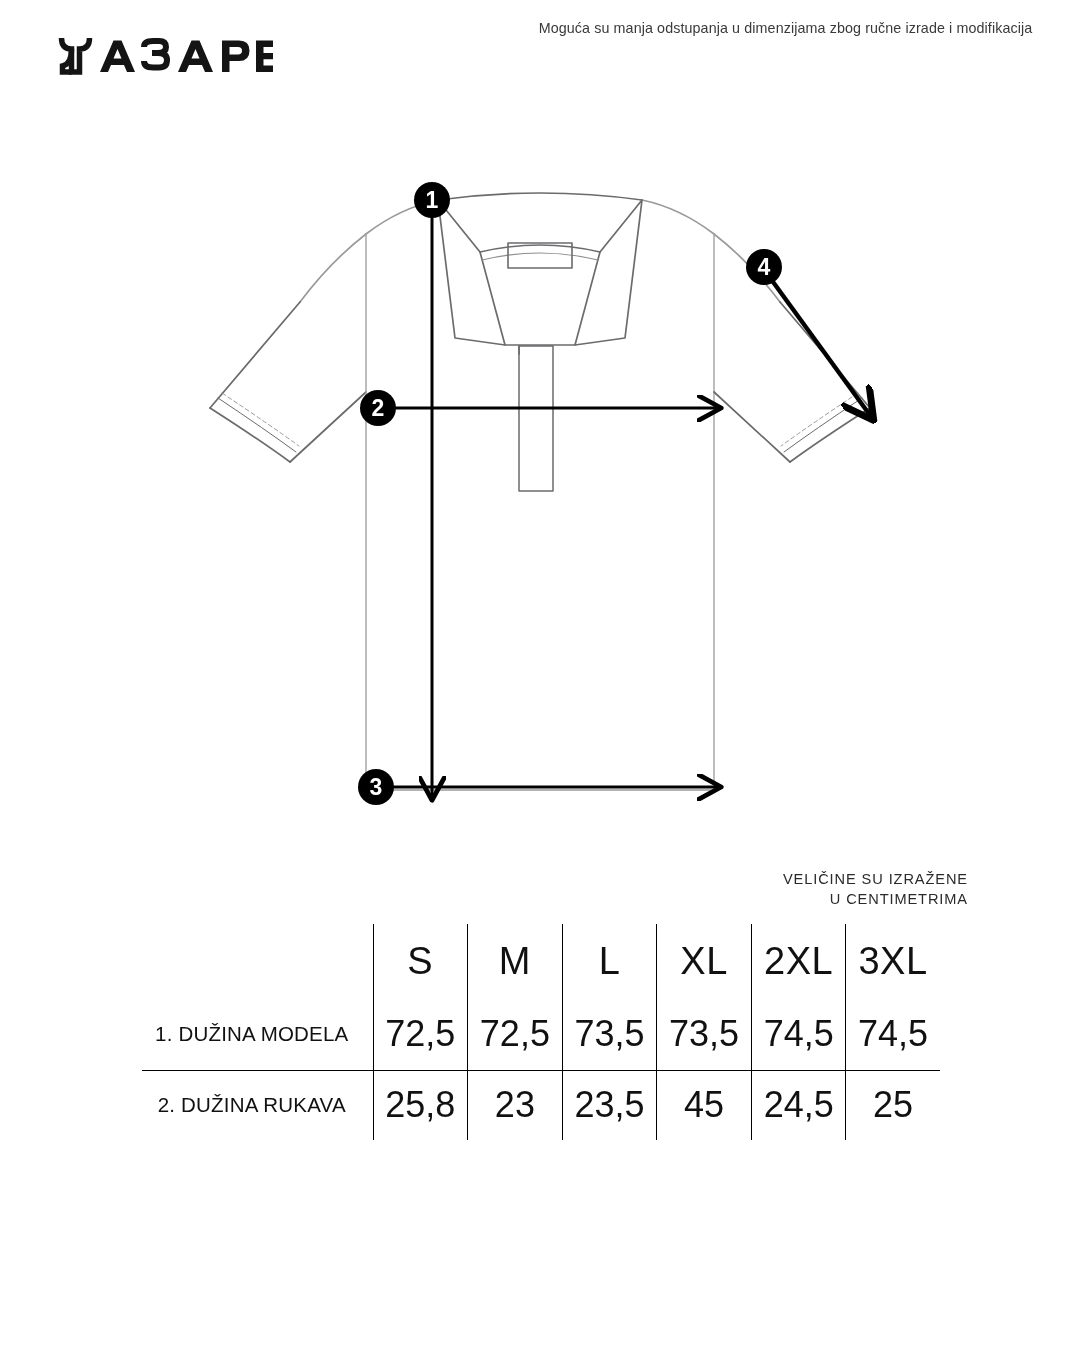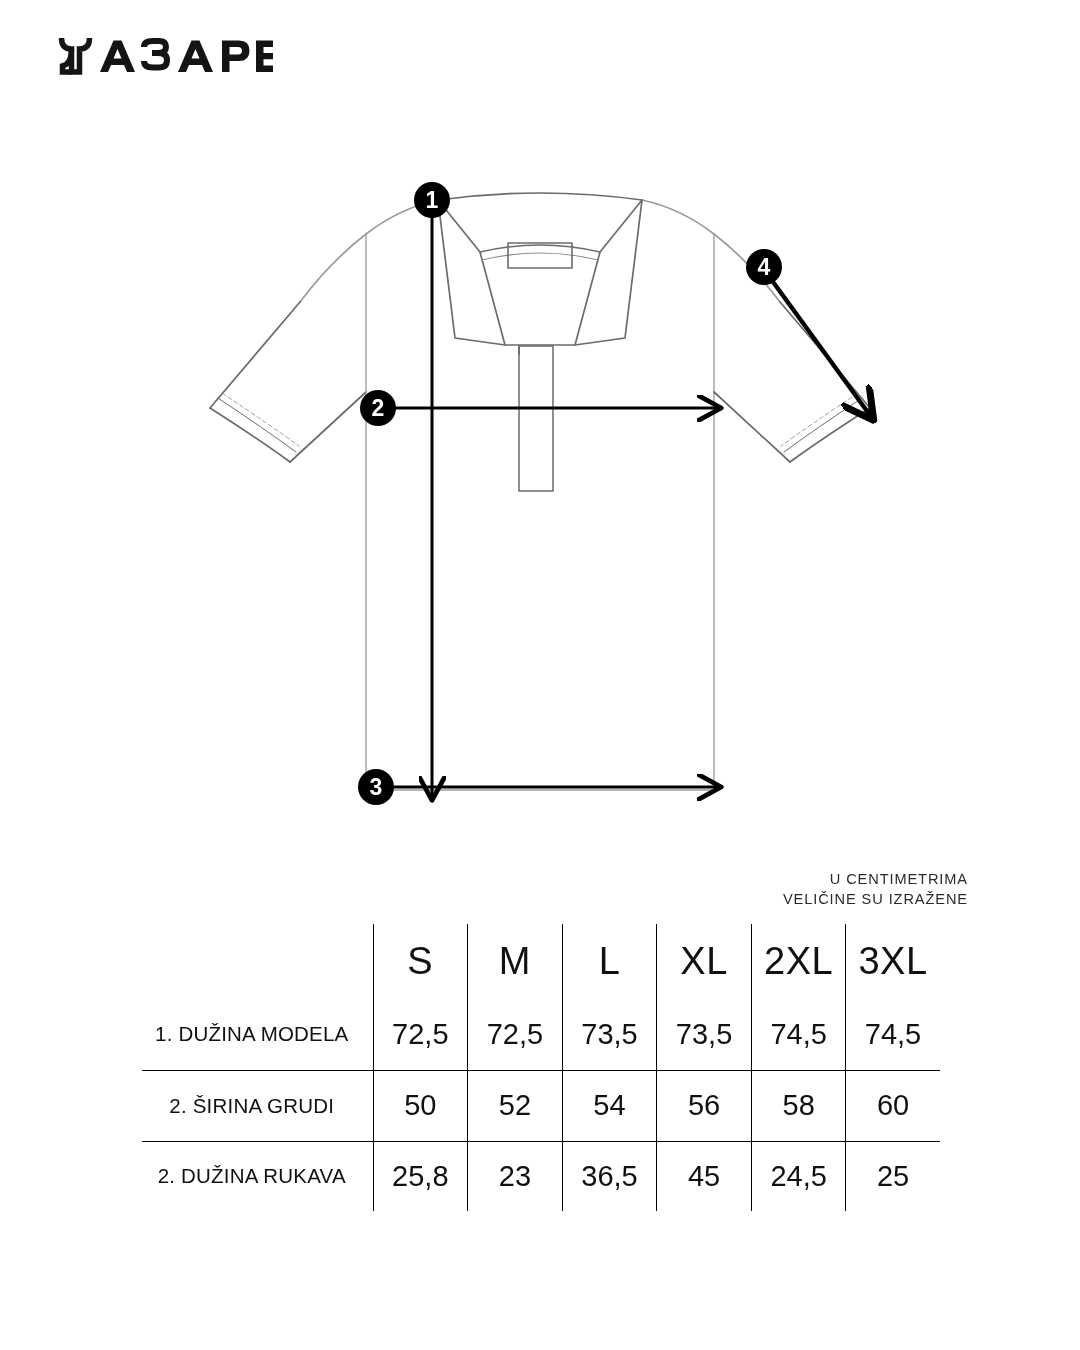--- a/index.html
+++ b/index.html
@@ -112,21 +112,21 @@
   }
   .row-label {
     font-size: 20.5px;
     text-align: left;
     padding-right: 11px !important;
     letter-spacing: 0.2px;
     white-space: nowrap;
     color: #111;
   }
   .cell-val {
-    font-size: 29px;
+    font-size: 36px;
     letter-spacing: 0px;
     color: #111;
   }
 </style>
 </head>
 <body>
 
 <div id="header">
 
   <div id="brand-logo">
@@ -158,20 +158,21 @@
         <path d="M164 10.5 L164 42 L171.5 42 L171.5 31 L181 31 Q191.5 31 191.5 20.7 Q191.5 10.5 181 10.5 Z M171.5 17 L180 17 Q184 17 184 20.7 Q184 24.5 180 24.5 L171.5 24.5 Z"></path>
       </g>
 
       <g fill="#141414">
         <path d="M198 10.5 L198 42 L221 42 L221 35.5 L205.5 35.5 L205.5 29.3 L219 29.3 L219 23 L205.5 23 L205.5 17 L221 17 L221 10.5 Z"></path>
       </g>
     </svg>
   </div>
 
   <div id="disclaimer">
+    <span>Moguća su manja odstupanja u dimenzijama zbog ručne izrade i modifikacija</span>
   </div>
 </div>
 
 <div id="diagram-wrap">
   <svg id="shirt-svg" width="1080" height="720" viewBox="0 0 1080 720">
 
     <g fill="none" stroke="#6b6b6d" stroke-width="1.7" stroke-linejoin="round" stroke-linecap="round">
 
       <path d="M438 70 Q400 78 366 104 Q330 132 300 172" stroke="#9a9a9c"></path>
 
@@ -255,22 +256,22 @@
       <text x="376" y="665" text-anchor="middle" fill="#fff" font-family="Liberation Sans, sans-serif" font-size="23" font-weight="bold">3</text>
     </g>
     <g>
       <circle cx="764" cy="137" r="18" fill="#000"></circle>
       <text x="764" y="145" text-anchor="middle" fill="#fff" font-family="Liberation Sans, sans-serif" font-size="23" font-weight="bold">4</text>
     </g>
   </svg>
 </div>
 
 <div id="units-note">
+  <span>VELIČINE SU IZRAŽENE</span>
   <span>U CENTIMETRIMA</span>
-  <span>VELIČINE SU IZRAŽENE</span>
 </div>
 
 <div id="size-table-wrap">
   <table id="size-table">
     <colgroup>
       <col class="col-label">
       <col class="col-size">
         <col class="col-size">
         <col class="col-size">
       <col class="col-size">
@@ -292,32 +293,23 @@
       <tr>
         <td class="row-label">1. DUŽINA MODELA</td>
         <td class="cell-val">72,5</td>
         <td class="cell-val">72,5</td>
         <td class="cell-val">73,5</td>
         <td class="cell-val">73,5</td>
         <td class="cell-val">74,5</td>
         <td class="cell-val">74,5</td>
       </tr>
       <tr>
-        <td class="row-label">2. ŠIRINA GRUDI</td>
-        <td class="cell-val">50</td>
-        <td class="cell-val">52</td>
-        <td class="cell-val">54</td>
-        <td class="cell-val">56</td>
-        <td class="cell-val">58</td>
-        <td class="cell-val">60</td>
-      </tr>
-      <tr>
         <td class="row-label">2. DUŽINA RUKAVA</td>
         <td class="cell-val">25,8</td>
         <td class="cell-val">23</td>
-        <td class="cell-val">36,5</td>
+        <td class="cell-val">23,5</td>
         <td class="cell-val">45</td>
         <td class="cell-val">24,5</td>
         <td class="cell-val">25</td>
       </tr>
     </tbody>
   </table>
 </div>
 
 </body></html>

